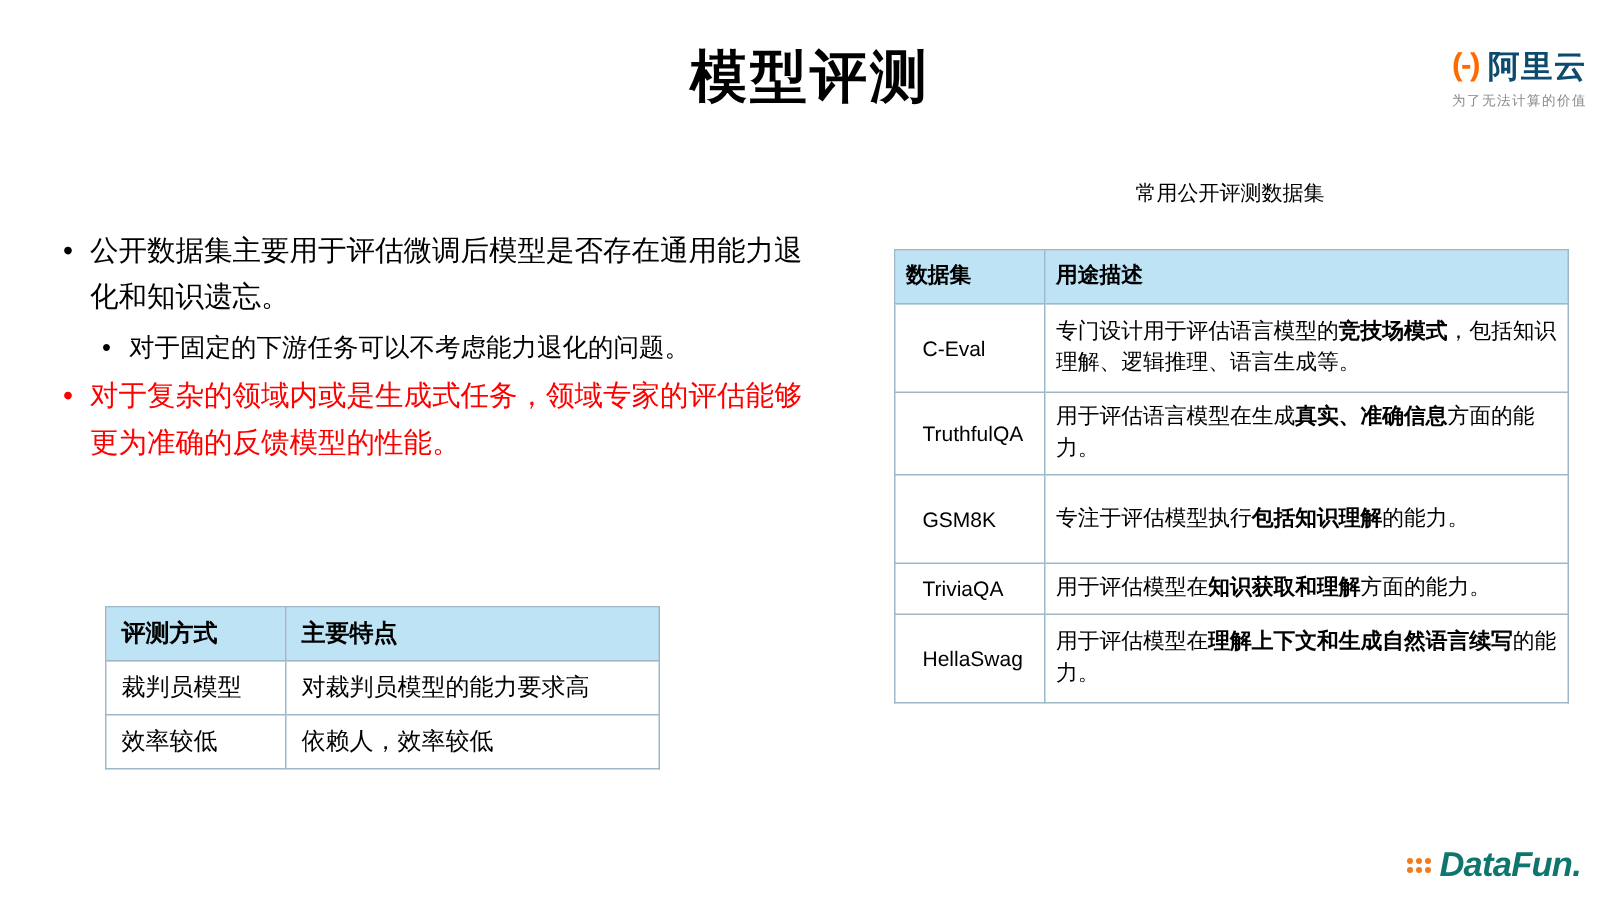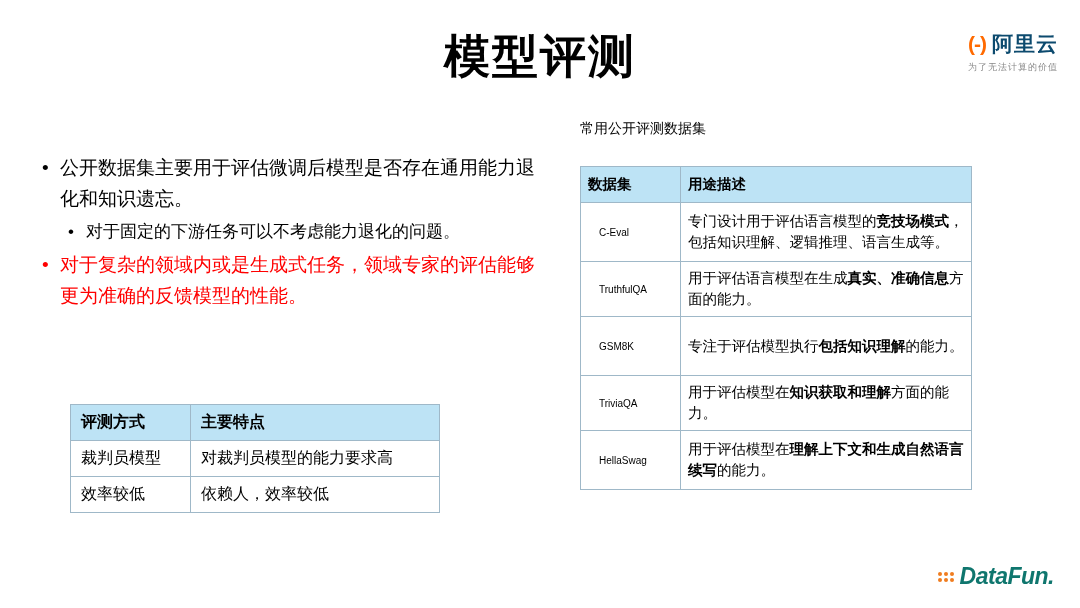--- a/index.html
+++ b/index.html
@@ -16,21 +16,21 @@
     position: relative;
   }
 
   
   .slide-title {
     position: absolute;
     top: 26px;
     left: 0;
     width: 1080px;
     text-align: center;
-    font-size: 46px;
+    font-size: 38px;
     font-weight: bold;
     letter-spacing: 2px;
     color: #000;
   }
 
   
   .aliyun-logo {
     position: absolute;
     top: 30px;
     right: 22px;
@@ -111,50 +111,50 @@
     margin-top: 20px;
   }
   .left-table col.c1 { width: 120px; }
 
   
   .right-caption {
     position: absolute;
     top: 120px;
     left: 580px;
     width: 480px;
-    text-align: left;
+    text-align: center;
     font-size: 14px;
     color: #000;
   }
   .right-table {
     position: absolute;
-    left: 580px;
+    left: 596px;
     top: 166px;
-    width: 392px;
+    width: 450px;
     border-collapse: collapse;
     font-size: 14.5px;
     table-layout: fixed;
   }
   .right-table th, .right-table td {
     border: 1px solid #9fb8c8;
     padding: 6px 7px;
     text-align: left;
     font-weight: normal;
     vertical-align: middle;
     line-height: 21px;
   }
   .right-table thead th {
     background: #bde3f5;
     font-weight: bold;
     font-size: 14.5px;
     padding: 7px;
   }
   .right-table col.rc1 { width: 100px; }
   .right-table td.name-cell {
-    font-size: 10px;
+    font-size: 14px;
     white-space: nowrap;
     padding-left: 18px;
   }
   .right-table b { font-weight: bold; }
   .row-tall td { height: 46px; }
 
   
   .datafun {
     position: absolute;
     right: 26px;

